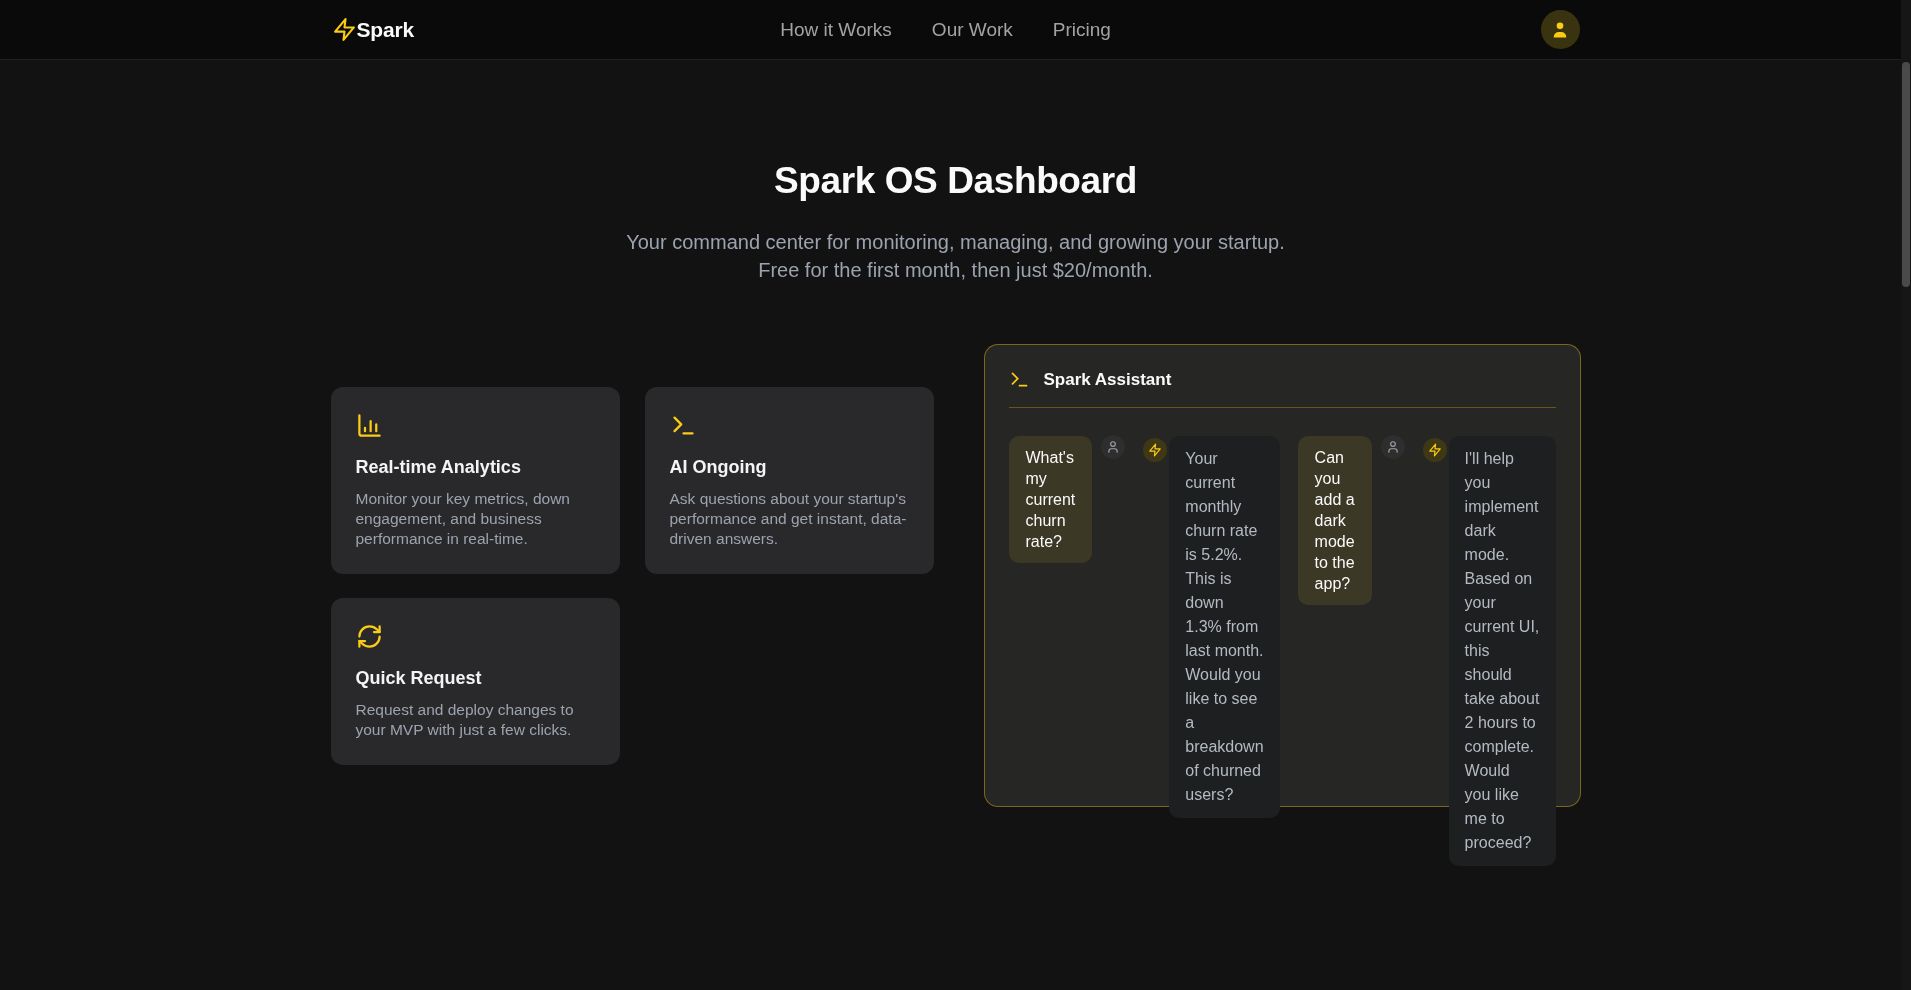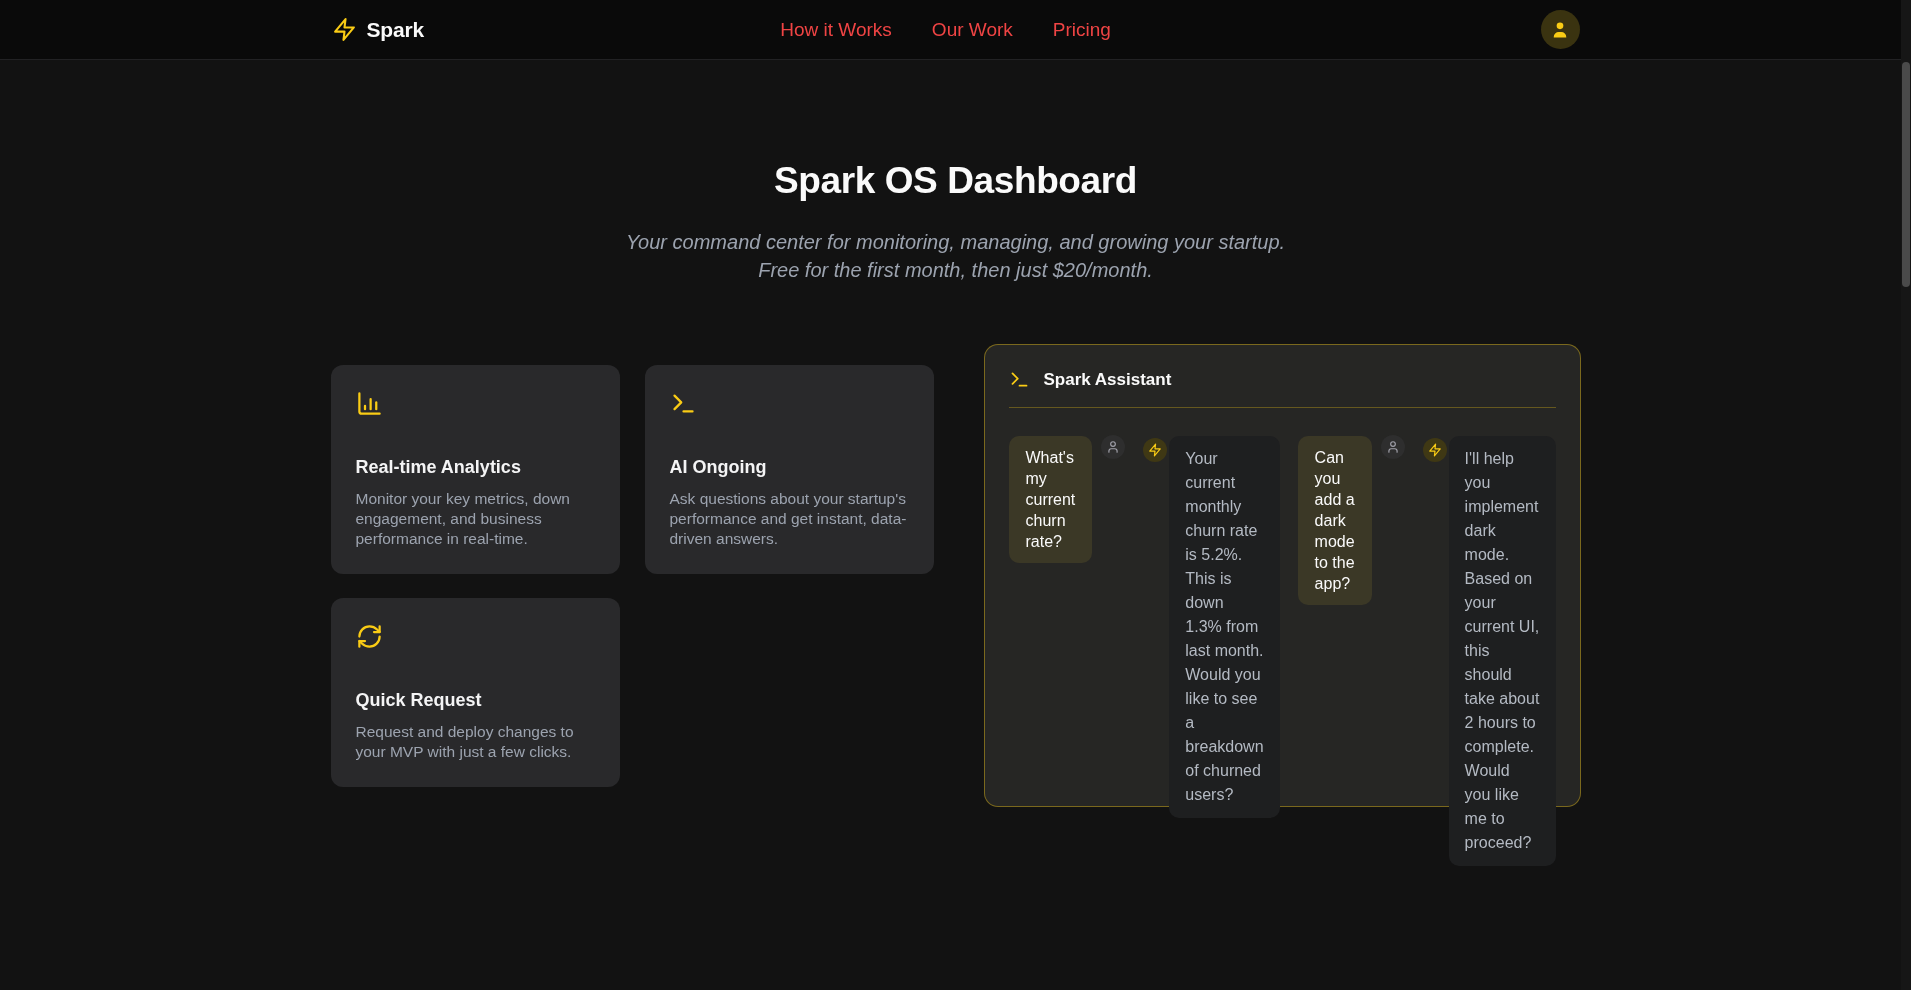--- a/index.html
+++ b/index.html
@@ -18,44 +18,44 @@
     background:#0a0a0a;
     border-bottom:1px solid #222224;
     position:relative;
   }
   .nav-inner {
     width:1248px; height:100%;
     margin:0 auto;
     display:flex; align-items:center; justify-content:space-between;
     position:relative;
   }
-  .brand { display:flex; align-items:center; gap:10px; cursor:pointer; }
+  .brand { display:flex; align-items:center; cursor:pointer; }
   .brand svg { width:25px; height:25px; color:#facc15; }
   .brand-name { font-size:21px; font-weight:700; color:#fafafa; letter-spacing:-0.2px; }
 
   .nav-links {
     position:absolute; left:50%; top:50%;
     transform:translate(-53%,-50%);
     display:flex; gap:40px;
   }
-  .nav-link { font-size:19px; color:#ef4444; cursor:pointer; text-decoration:none; }
+  .nav-link { font-size:19px; color:#a3a3a3; cursor:pointer; text-decoration:none; }
 
   .avatar-btn {
     width:39px; height:39px; border-radius:50%;
     background:#3a3310; border:none; cursor:pointer;
     display:flex; align-items:center; justify-content:center;
   }
   .avatar-btn svg { width:20px; height:20px; color:#facc15; }
 
   
   .hero { text-align:center; padding-top:100px; }
   .hero-title { font-size:37px; font-weight:800; letter-spacing:-0.4px; color:#fafafa; }
   .hero-sub {
     margin:26px auto 8px; max-width:680px;
-    font-size:20px; line-height:28px; color:#9ca3af;font-style:italic;
+    font-size:20px; line-height:28px; color:#9ca3af;
   }
 
   
   .main {
     margin-top:60px;
     display:flex; justify-content:center; align-items:center; gap:50px;
   }
 
   .features {
     display:grid;
@@ -63,21 +63,21 @@
     column-gap:25px; row-gap:24px;
     align-items:stretch;
   }
   .card {
     background:#29292b;
     border-radius:12px;
     padding:25px;
   }
   .card-icon { display:inline-block; }
   .card-icon svg { width:27px; height:27px; color:#facc15; }
-  .card-title { margin-top:36px; font-size:18px; font-weight:700; color:#f4f4f5; }
+  .card-title { margin-top:14px; font-size:18px; font-weight:700; color:#f4f4f5; }
   .card-desc { margin-top:11px; font-size:15.5px; line-height:20px; color:#9ca3af; }
 
   
   .panel {
     width:597px; height:463px;
     background:#262624;
     border:1px solid rgba(250,204,21,0.40);
     border-radius:14px;
     padding:24px;
   }

